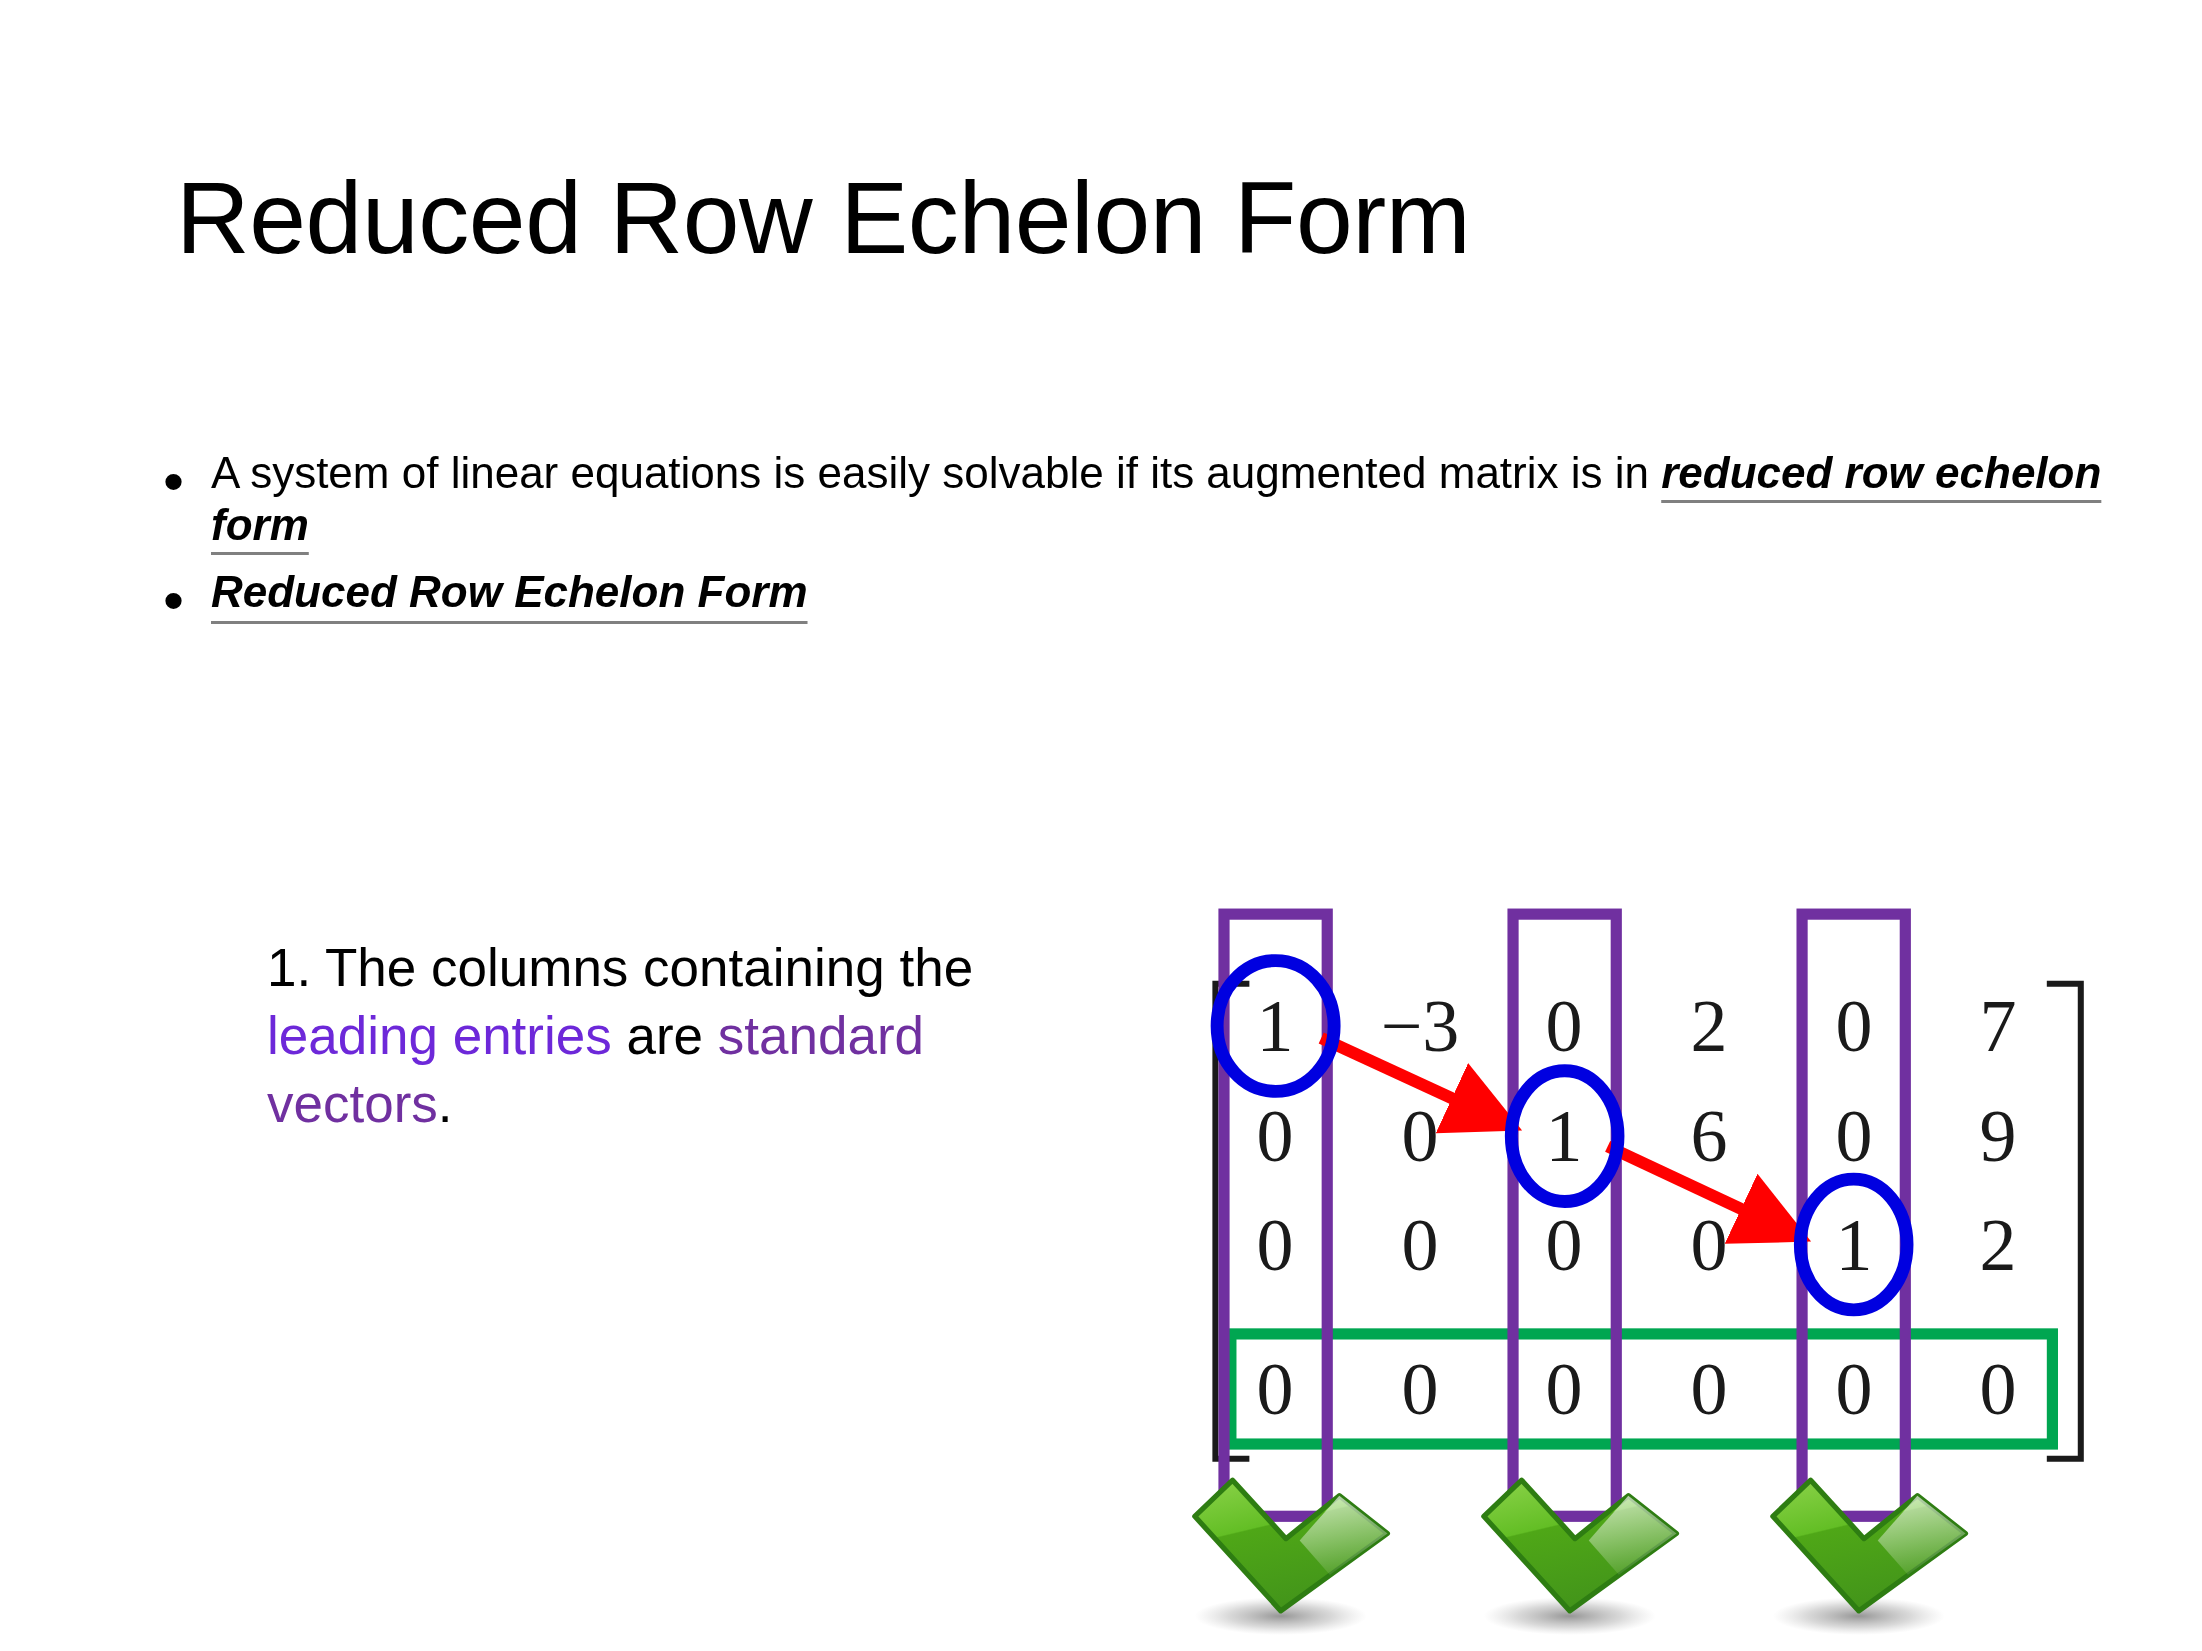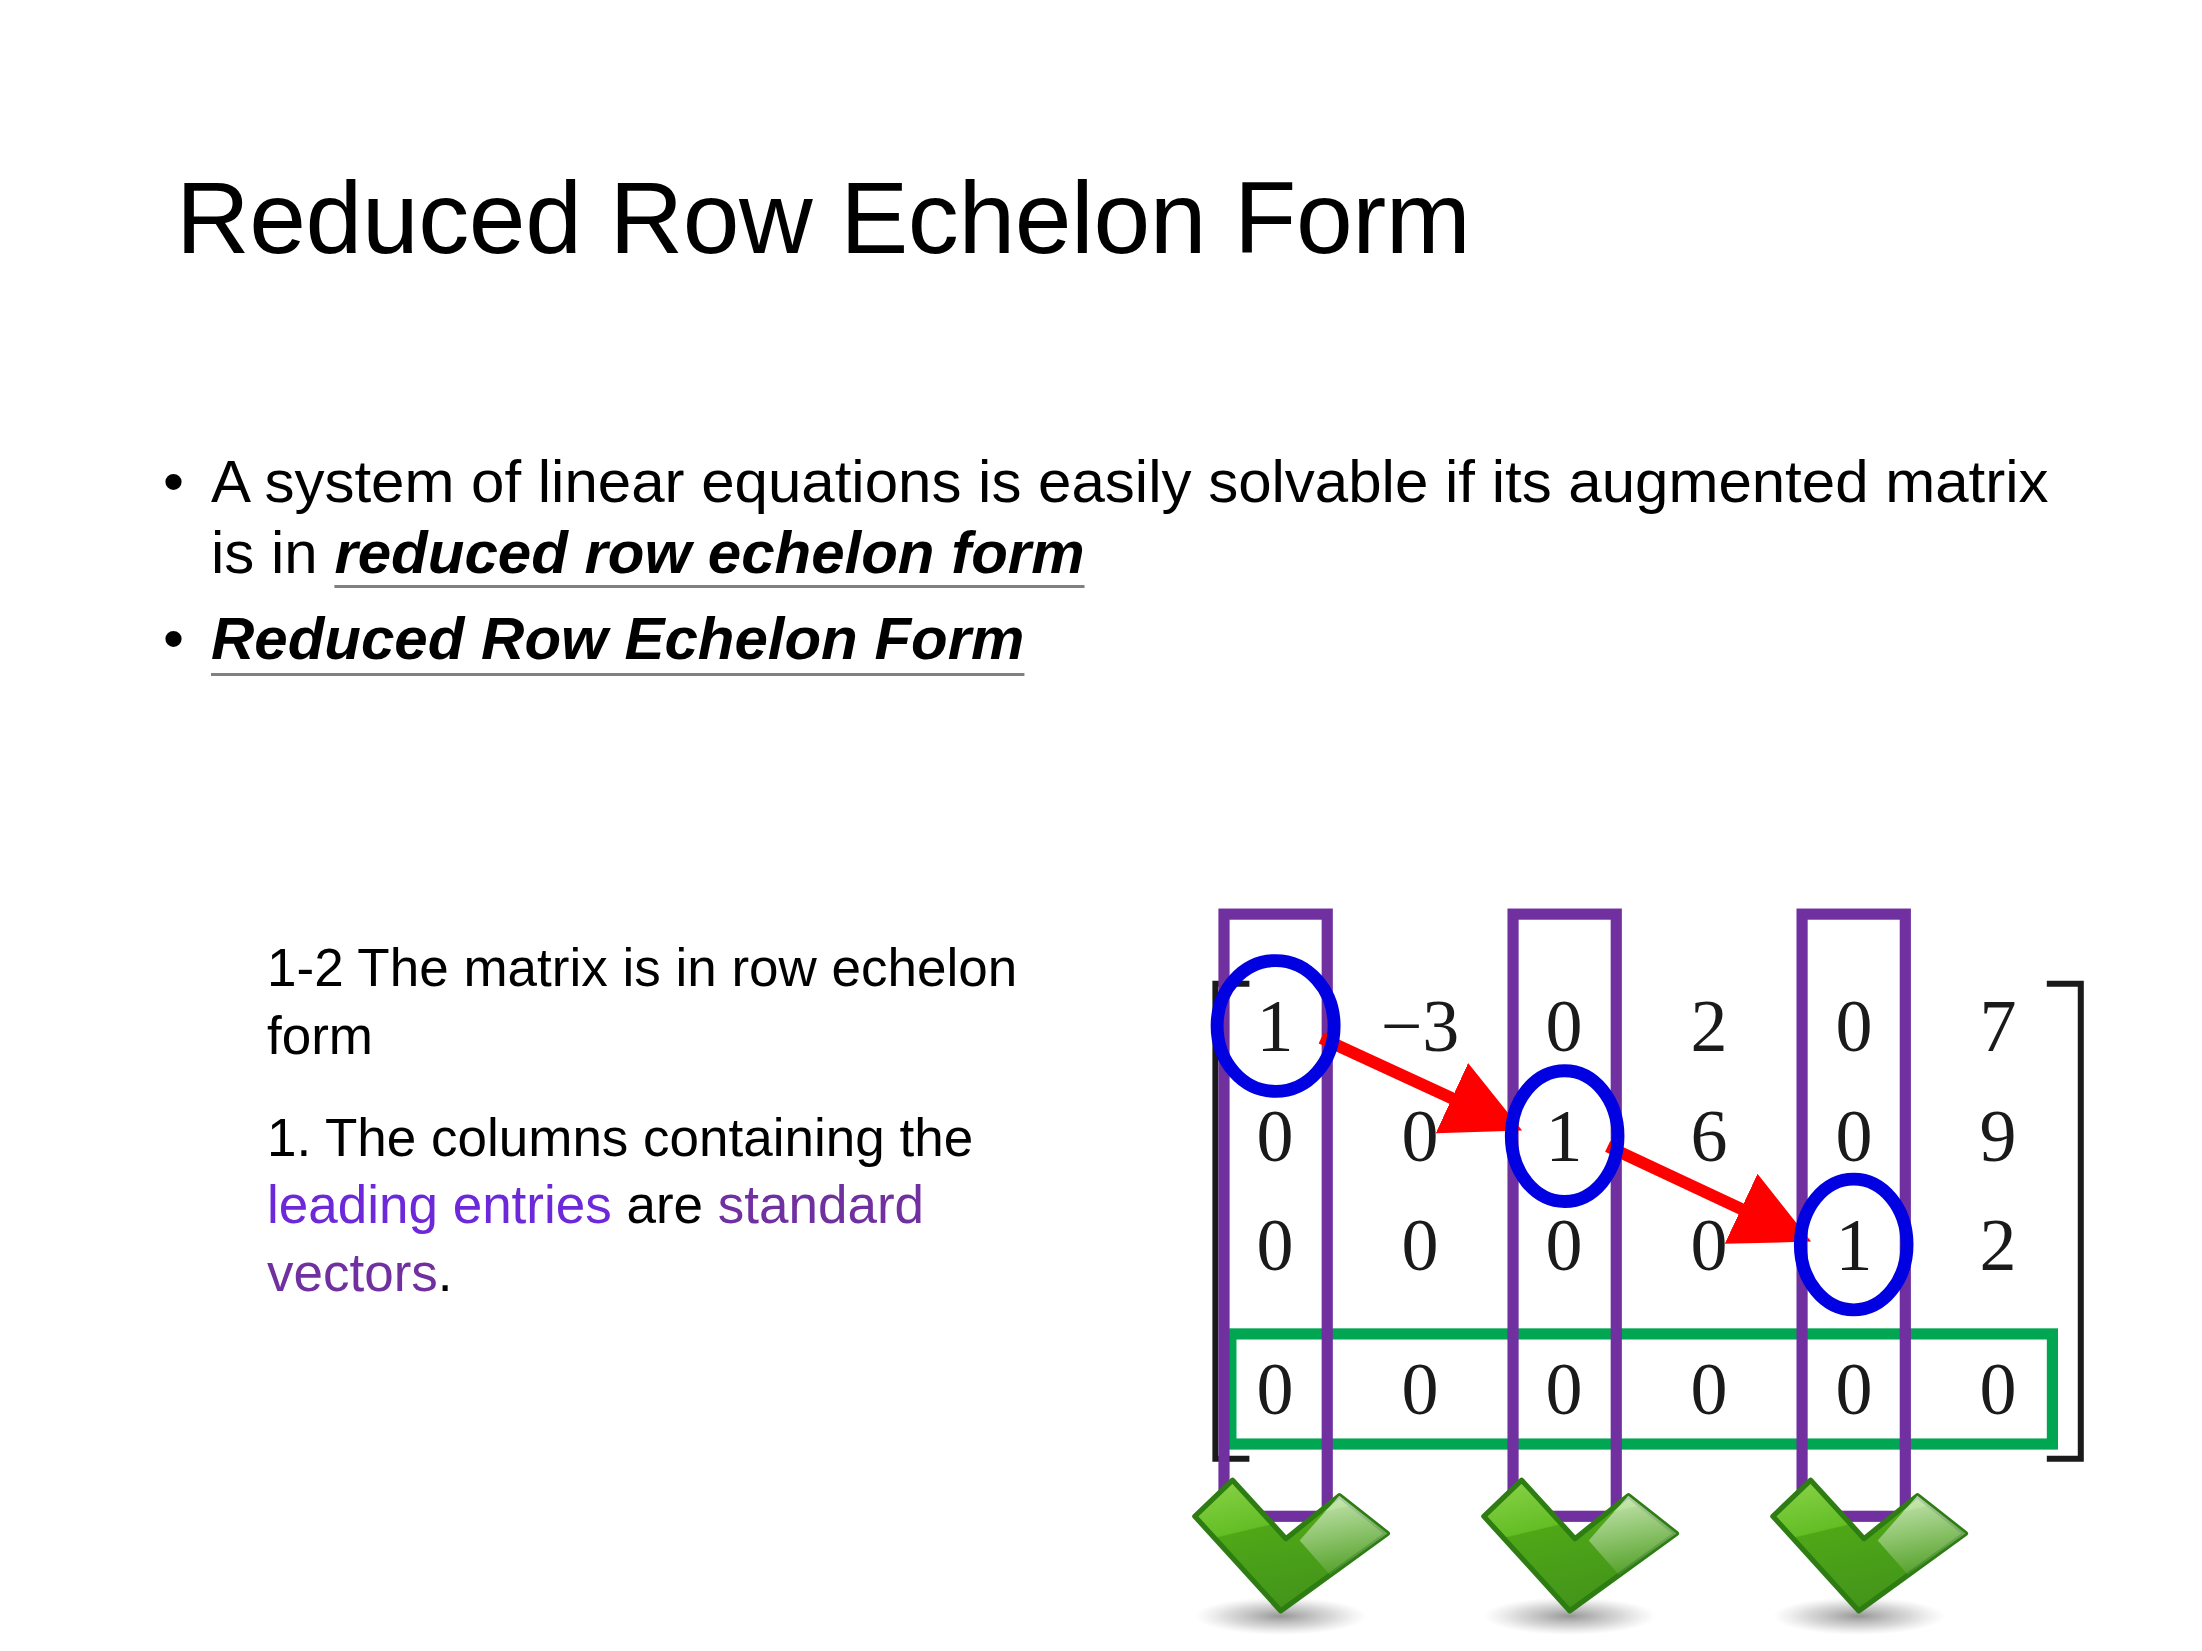--- a/index.html
+++ b/index.html
@@ -46,21 +46,21 @@
   .bullet-dot {
     width: 48px;
     flex: 0 0 48px;
     font-size: 60px;
     line-height: 1.18;
     text-align: left;
     color: #000000;
   }
   .bullet-text {
     flex: 1 1 auto;
-    font-size: 60px;
+    font-size: 44px;
     line-height: 1.18;
     color: #000000;
   }
   .emph {
     font-weight: bold;
     font-style: italic;
     text-decoration: underline;
     text-decoration-thickness: 3.4px;
     text-underline-offset: 12px;
     text-decoration-color: #808080;
@@ -132,21 +132,20 @@
   </div>
 
   <div class="bullet-row">
     <span class="bullet-dot">•</span>
     <span class="bullet-text"><span class="emph-solo">Reduced Row Echelon Form</span></span>
   </div>
 
 </div>
 
 <div id="explanation">
-  <p><span>1-2 The matrix is in row echelon form</span></p>
   <p><span>1. The columns containing the </span><span class="kw-blue">leading entries</span><span> are </span><span class="kw-purple">standard vectors</span><span>.</span></p>
 </div>
 
 <div id="matrix-figure">
 
   <svg id="matrix-svg" viewBox="0 0 1120 880">
     <defs>
       <linearGradient id="checkGrad" x1="0" y1="0" x2="0.35" y2="1">
         <stop offset="0%" stop-color="#8CD34A"></stop>
         <stop offset="42%" stop-color="#63BE25"></stop>

